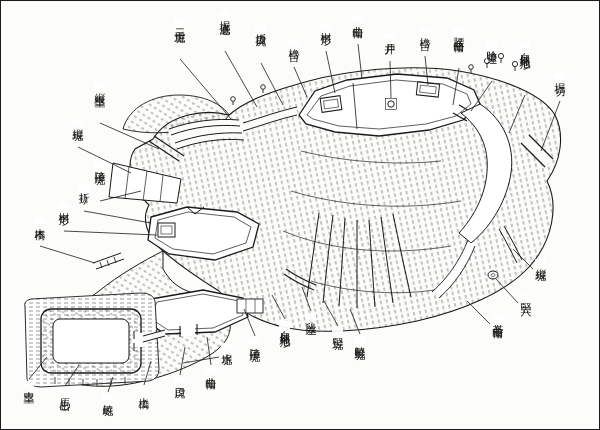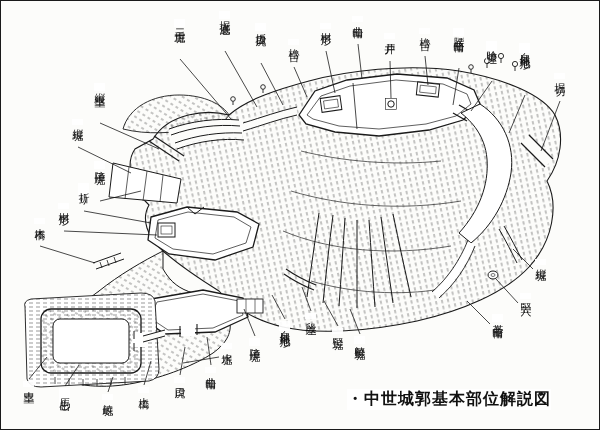--- a/index.html
+++ b/index.html
@@ -263,15 +263,14 @@
   <div class="vlabel" style="left:248px;top:337px;">障子堀</div>
   <div class="vlabel" style="left:278px;top:320px;">自然地形</div>
   <div class="vlabel" style="left:304px;top:312px;">段差</div>
   <div class="vlabel" style="left:331px;top:327px;">竪堀</div>
   <div class="vlabel" style="left:353px;top:335px;">畝竪堀</div>
 
   <div class="vlabel" style="left:534px;top:258px;">縦堀</div>
   <div class="vlabel" style="left:519px;top:292px;">竪穴</div>
   <div class="vlabel" style="left:491px;top:313px;">帯曲輪</div>
 
-  <div class="title">・中世城郭基本部位解説図</div>
 
 </div>
 
 </body></html>

